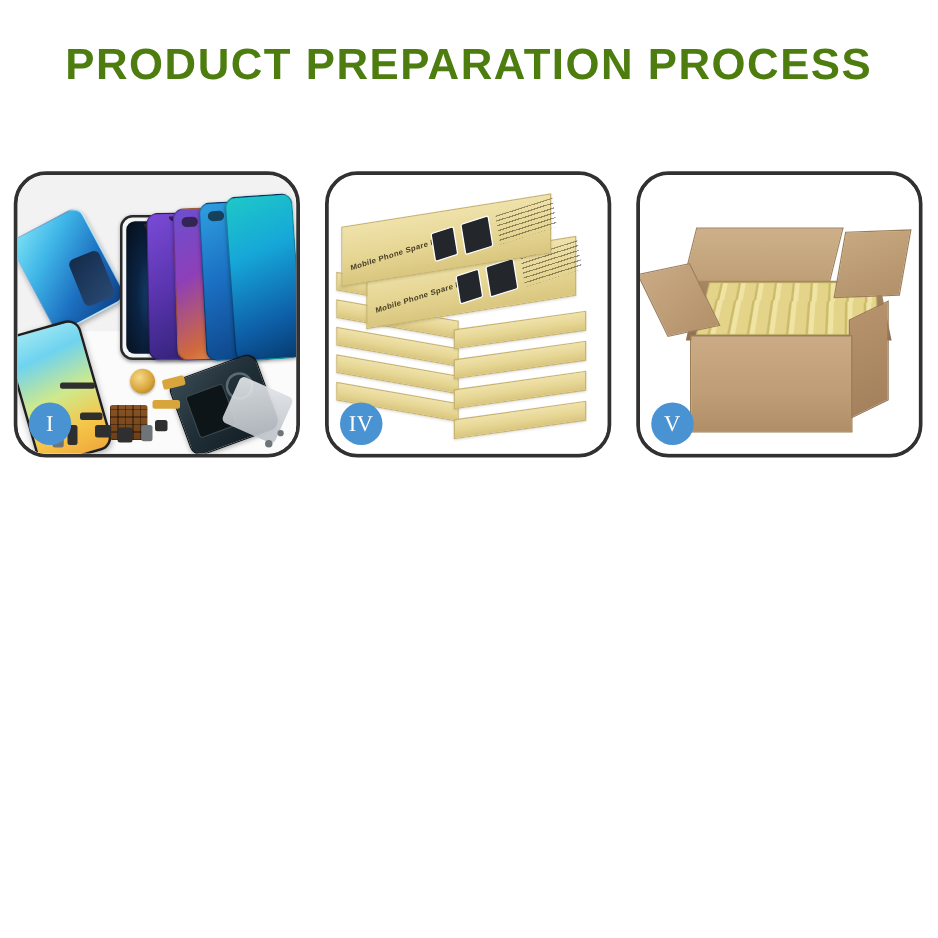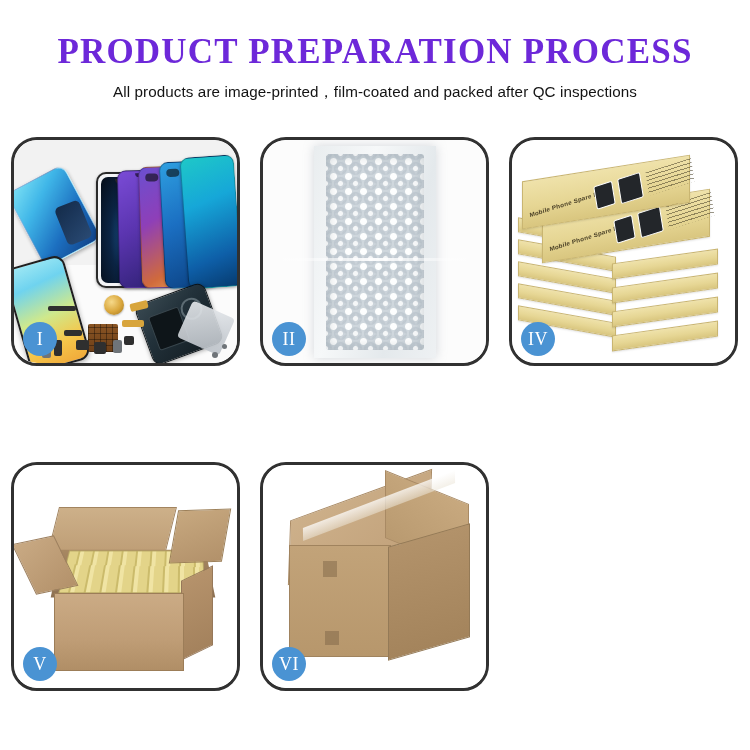--- a/index.html
+++ b/index.html
@@ -22,25 +22,25 @@
 
   
   .header {
     position: absolute;
     top: 34px;
     left: 0;
     width: 750px;
     text-align: center;
   }
   .title {
-    font-family: Liberation Serif, serif;
+    font-family: Liberation Sans, sans-serif;
     font-size: 35px;
     font-weight: bold;
     letter-spacing: 1.2px;
-    color: #6d28d9;
+    color: #4d7c0f;
     line-height: 1.05;
     white-space: nowrap;
   }
   .subtitle {
     margin-top: 11px;
     font-family: "Liberation Sans", sans-serif;
     font-size: 15.2px;
     font-weight: normal;
     letter-spacing: 0.1px;
     color: #131313;
@@ -360,21 +360,20 @@
     position:absolute; background:rgba(120,96,66,.45);
   }
 </style>
 </head>
 <body>
 
 <div class="page">
 
   <div class="header">
     <div class="title">PRODUCT PREPARATION PROCESS</div>
-    <div class="subtitle">All products are image-printed，film-coated and packed after QC inspections</div>
   </div>
 
   <div class="grid">
 
     <div class="panel">
       <div class="panel-inner">
         <div class="p1-bg"></div>
 
         <div class="screen-film"></div>
 
@@ -408,29 +407,20 @@
         <div class="part" style="left:62px; top:200px; width:13px; height:10px;"></div>
         <div class="part" style="left:80px; top:202px; width:12px; height:12px;"></div>
         <div class="part light" style="left:99px; top:200px; width:9px; height:13px;"></div>
         <div class="part" style="left:110px; top:196px; width:10px; height:9px;"></div>
         <div class="part light" style="left:198px; top:212px; width:6px; height:6px; border-radius:50%;"></div>
         <div class="part light" style="left:208px; top:204px; width:5px; height:5px; border-radius:50%;"></div>
       </div>
       <div class="badge">I</div>
     </div>
 
-    <div class="panel">
-      <div class="panel-inner">
-        <div class="p2-bg"></div>
-        <div class="wrap-sheet"></div>
-        <div class="bubbles"></div>
-        <div class="wrap-seam"></div>
-      </div>
-      <div class="badge">II</div>
-    </div>
 
 
     <div class="panel">
       <div class="panel-inner">
         <div class="p4-bg"></div>
         <div class="stack">
 
           <div class="kbox" style="left:6px; top:86px; width:96px; height:13px; transform:skewY(10deg);"></div>
           <div class="kbox" style="left:6px; top:108px; width:96px; height:13px; transform:skewY(10deg);"></div>
           <div class="kbox" style="left:6px; top:130px; width:96px; height:13px; transform:skewY(10deg);"></div>
@@ -468,28 +458,15 @@
         <div class="c5-inner"></div>
         <div class="c5-content"></div>
         <div class="c5-flapR"></div>
         <div class="c5-flapL"></div>
         <div class="c5-right"></div>
         <div class="c5-body"></div>
       </div>
       <div class="badge">V</div>
     </div>
 
-    <div class="panel">
-      <div class="panel-inner">
-        <div class="p6-bg"></div>
-        <div class="c6-top"></div>
-        <div class="c6-top2"></div>
-        <div class="c6-tape"></div>
-        <div class="c6-left"></div>
-        <div class="c6-right"></div>
-        <div class="c6-seam" style="left:60px; top:96px; width:14px; height:16px;"></div>
-        <div class="c6-seam" style="left:62px; top:166px; width:14px; height:14px;"></div>
-      </div>
-      <div class="badge">VI</div>
-    </div>
 
   </div>
 </div>
 
 </body></html>

